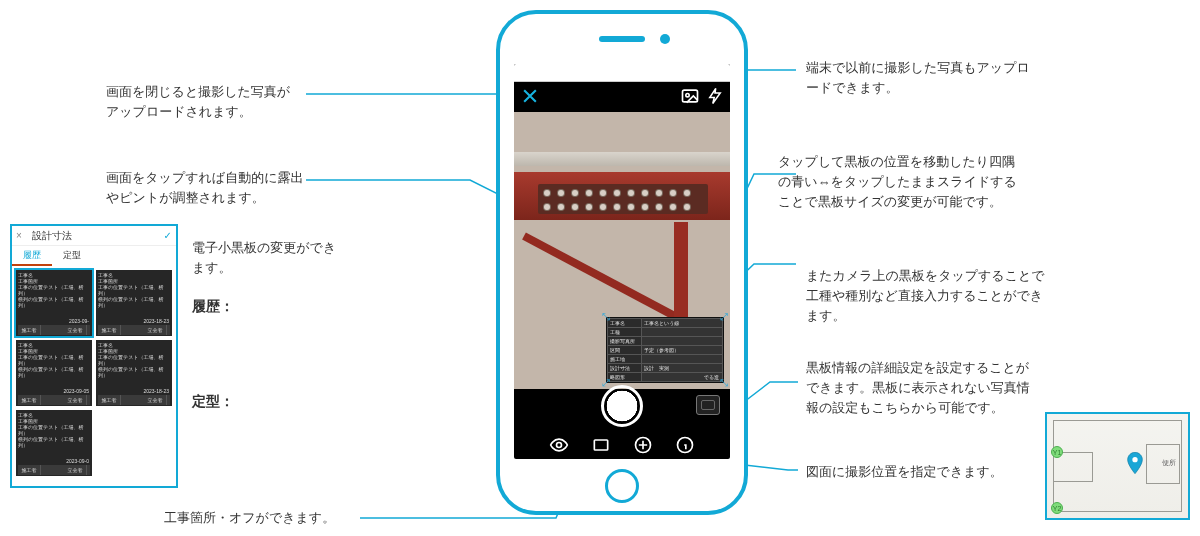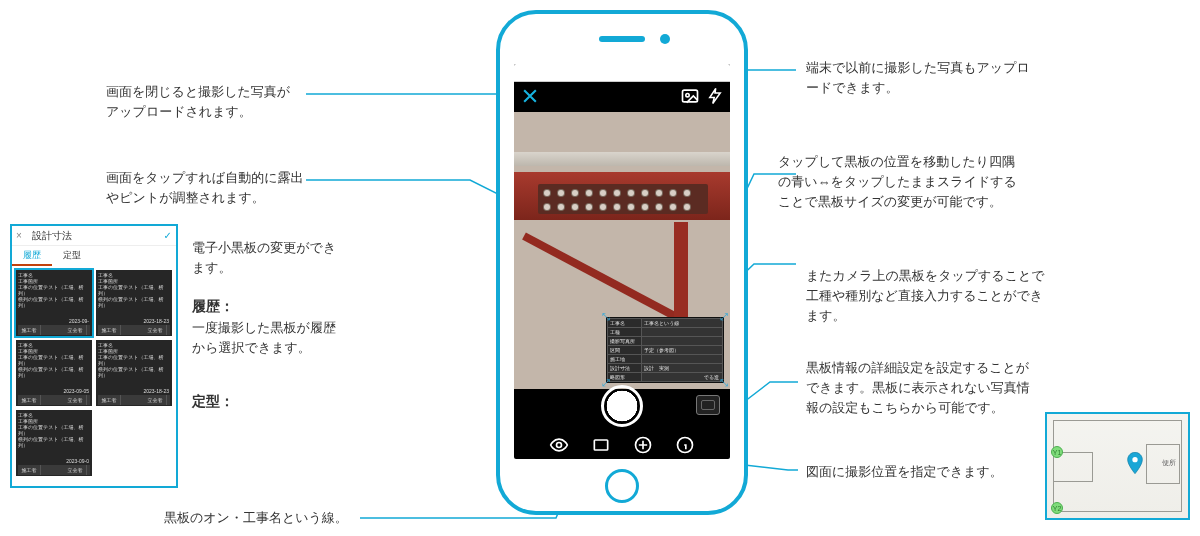--- a/index.html
+++ b/index.html
@@ -103,27 +103,27 @@
 <div class="callout" style="left:106px; top:82px;">
     <span class="t1">画面を閉じると撮影した写真が<br>アップロードされます。</span>
   </div>
 <div class="callout" style="left:106px; top:168px;">
     <span class="t1">画面をタップすれば自動的に露出<br>やピントが調整されます。</span>
   </div>
 <div class="callout" style="left:192px; top:238px;">
     <span class="t1">電子小黒板の変更ができ<br>ます。</span>
   </div>
 <div class="callout" style="left:192px; top:296px;">
-  <strong>履歴：</strong><br><span class="t1">一度撮影した黒板が履歴<br>から選択できます。</span>
+  <strong>履歴：</strong><br>
 </div>
 <div class="callout" style="left:192px; top:372px;margin-top:19px;">
   <strong>定型：</strong><br>
 </div>
 <div class="callout" style="left:164px; top:508px;">
-    <span class="t1">黒板のオン・工事名という線。</span>
+    <span class="t1">工事箇所・オフができます。</span>
   </div>
 
 <div class="callout" style="left:806px; top:58px;">
     <span class="t1">端末で以前に撮影した写真もアップロ<br>ードできます。</span>
   </div>
 <div class="callout" style="left:778px; top:152px;">
     <span class="t1">タップして黒板の位置を移動したり四隅<br>の青い⇔をタップしたままスライドする<br>ことで黒板サイズの変更が可能です。</span>
   </div>
 <div class="callout" style="left:806px; top:240px;margin-top:26px;">
     <span class="t1">またカメラ上の黒板をタップすることで<br>工種や種別など直接入力することができ<br>ます。</span>

